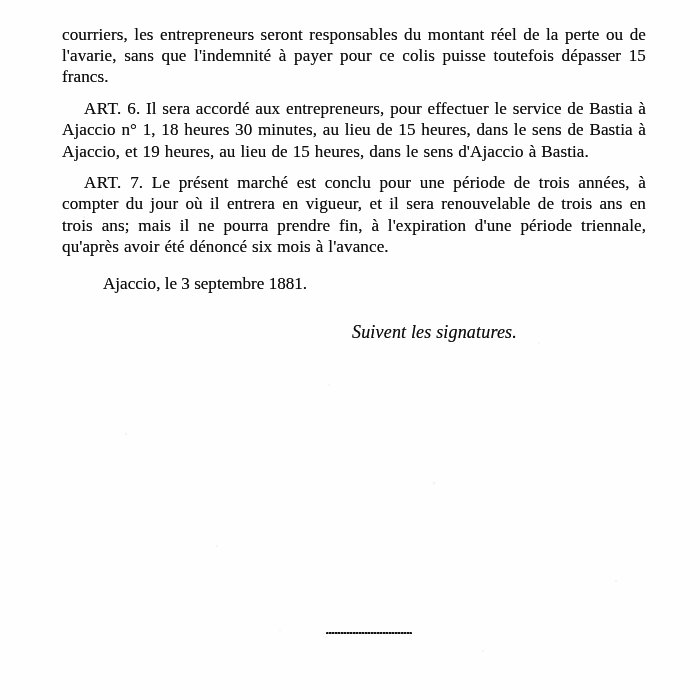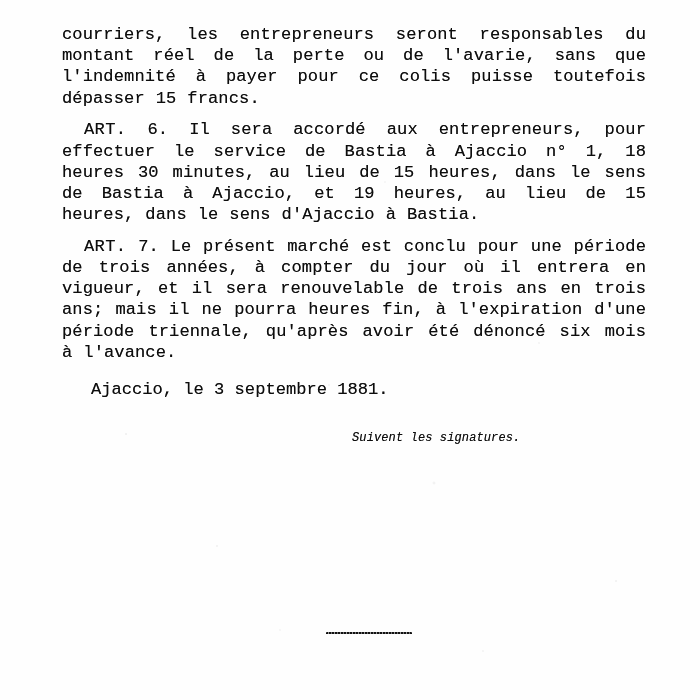--- a/index.html
+++ b/index.html
@@ -7,21 +7,21 @@
     padding: 0;
     background: #ffffff;
   }
 
   #page {
     position: relative;
     width: 700px;
     height: 700px;
     background: #fefefe;
     overflow: hidden;
-    font-family: Liberation Mono, monospace;
+    font-family: Liberation Serif, serif;
     color: #0d0d0d;
   }
 
   
   #page::before {
     content: "";
     position: absolute;
     inset: 0;
     pointer-events: none;
     background:
@@ -70,34 +70,34 @@
     font-variant: small-caps;
     letter-spacing: .02em;
   }
 
   .art-label .art-cap {
     font-variant: normal;
     text-transform: uppercase;
   }
 
   .date-line {
-    margin: 4px;
+    margin: 16px;
     margin-top: 16px;
     padding-left: 25px;
     font-size: 17.1px;
     line-height: 21.2px;
     text-shadow: 0 0 .35px rgba(0,0,0,.55);
   }
 
   .signature-line {
     margin: 0;
     margin-top: 28px;
     padding-left: 290px;
     font-style: italic;
-    font-size: 12px;
+    font-size: 18px;
     line-height: 21px;
     letter-spacing: .01em;
     text-shadow: 0 0 .35px rgba(0,0,0,.55);
   }
 
   .bottom-rule {
     position: absolute;
     left: 326px;
     top: 632px;
     width: 86px;
@@ -132,21 +132,21 @@
 
     <p class="para indent">
       <span class="art-label"><span class="art-cap">Art.</span></span>
       <span>6.</span>
       <span>Il sera accordé aux entrepreneurs, pour effectuer le service de Bastia à Ajaccio n° 1, 18 heures 30 minutes, au lieu de 15 heures, dans le sens de Bastia à Ajaccio, et 19 heures, au lieu de 15 heures, dans le sens d'Ajaccio à Bastia.</span>
     </p>
 
     <p class="para indent">
       <span class="art-label"><span class="art-cap">Art.</span></span>
       <span>7.</span>
-      <span>Le présent marché est conclu pour une période de trois années, à compter du jour où il entrera en vigueur, et il sera renouvelable de trois ans en trois ans; mais il ne pourra heures fin, à l'expiration d'une période triennale, qu'après avoir été dénoncé six mois à l'avance.</span>
+      <span>Le présent marché est conclu pour une période de trois années, à compter du jour où il entrera en vigueur, et il sera renouvelable de trois ans en trois ans; mais il ne pourra prendre fin, à l'expiration d'une période triennale, qu'après avoir été dénoncé six mois à l'avance.</span>
     </p>
 
 
     <p class="date-line">Ajaccio, le 3 septembre 1881.</p>
 
     <p class="signature-line">Suivent les signatures.</p>
 
   </div>
 
   <div class="bottom-rule"></div>

